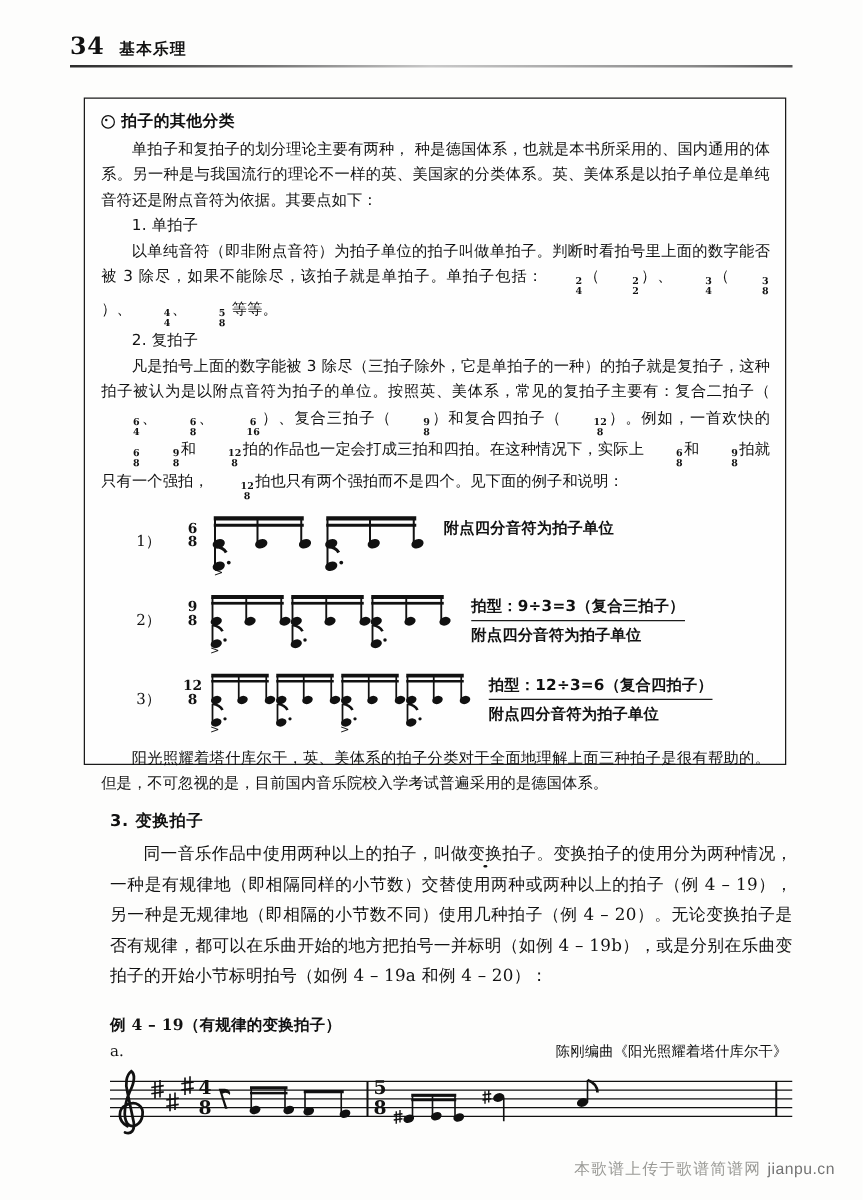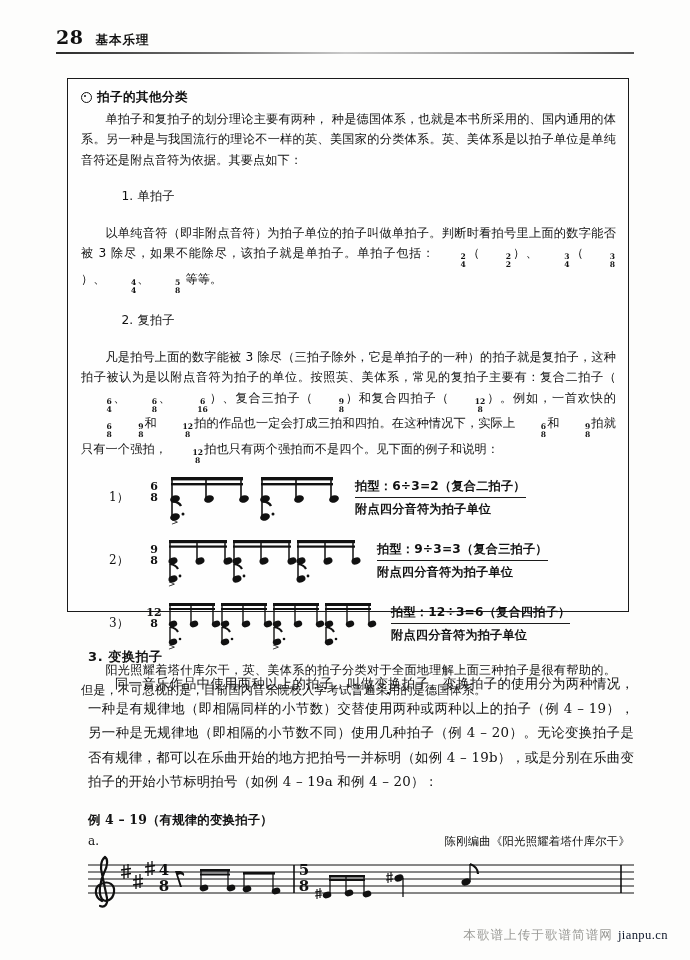--- a/index.html
+++ b/index.html
@@ -98,21 +98,21 @@
     font-size: 12.2px;
     line-height: 20.4px;
     margin: 0;
     text-align: justify;
     letter-spacing: 0.1px;
     text-indent: 2em;
   }
   p.sub {
     font-size: 12.2px;
     line-height: 20.4px;
-    margin: 16px;
+    margin: 0;
     text-indent: 2em;
     letter-spacing: 0.2px;
   }
 
   
   .ts {
     display: inline-flex;
     flex-direction: column;
     align-items: center;
     font-family: "DejaVu Serif", "Liberation Serif", serif;
@@ -267,32 +267,32 @@
     position: absolute;
     left: 0;
     right: 22px;
     bottom: 16px;
     text-align: right;
     font-size: 12.6px;
     color: #9a9a96;
     letter-spacing: 1px;
   }
   .watermark .dom {
-    color: #0f172a;
-    font-family: Liberation Serif, serif;
+    color: #737373;
+    font-family: Liberation Sans, sans-serif;
     letter-spacing: 0.4px;
   }
 </style>
 </head>
 <body>
 
 <div class="page">
 
   <div class="runhead">
-    <span class="folio">28</span>
+    <span class="folio">34</span>
     <span class="bookname">基本乐理</span>
   </div>
   <div class="runrule"></div>
 
   <div class="box">
     <div class="box-inner">
 
       <div class="sec-title">
         <span class="bullet-ring"></span>
         <span>拍子的其他分类</span>
@@ -404,21 +404,20 @@
                 <g stroke-width="1.6">
                     <line x1="97" y1="30" x2="97" y2="46"></line>
                   </g>
                 <path d="M97 30 q7 1 9 5" fill="none" stroke-width="2.4"></path>
                 <ellipse cx="100" cy="46" rx="5" ry="3.6" stroke="none" transform="rotate(-18 100 46)"></ellipse>
                 <circle cx="108" cy="43" r="1.5" stroke="none"></circle>
               </g>
             </svg>
           </div>
           <div class="ex-text">
-            <div class="line1">拍型：6÷3=2（复合二拍子）</div>
             <div class="line2">附点四分音符为拍子单位</div>
           </div>
         </div>
 
         <div class="ex-row">
           <div class="ex-num">2）</div>
           <div class="ex-sig">
             <span class="num">9</span>
             <span class="den">8</span>
           </div>

